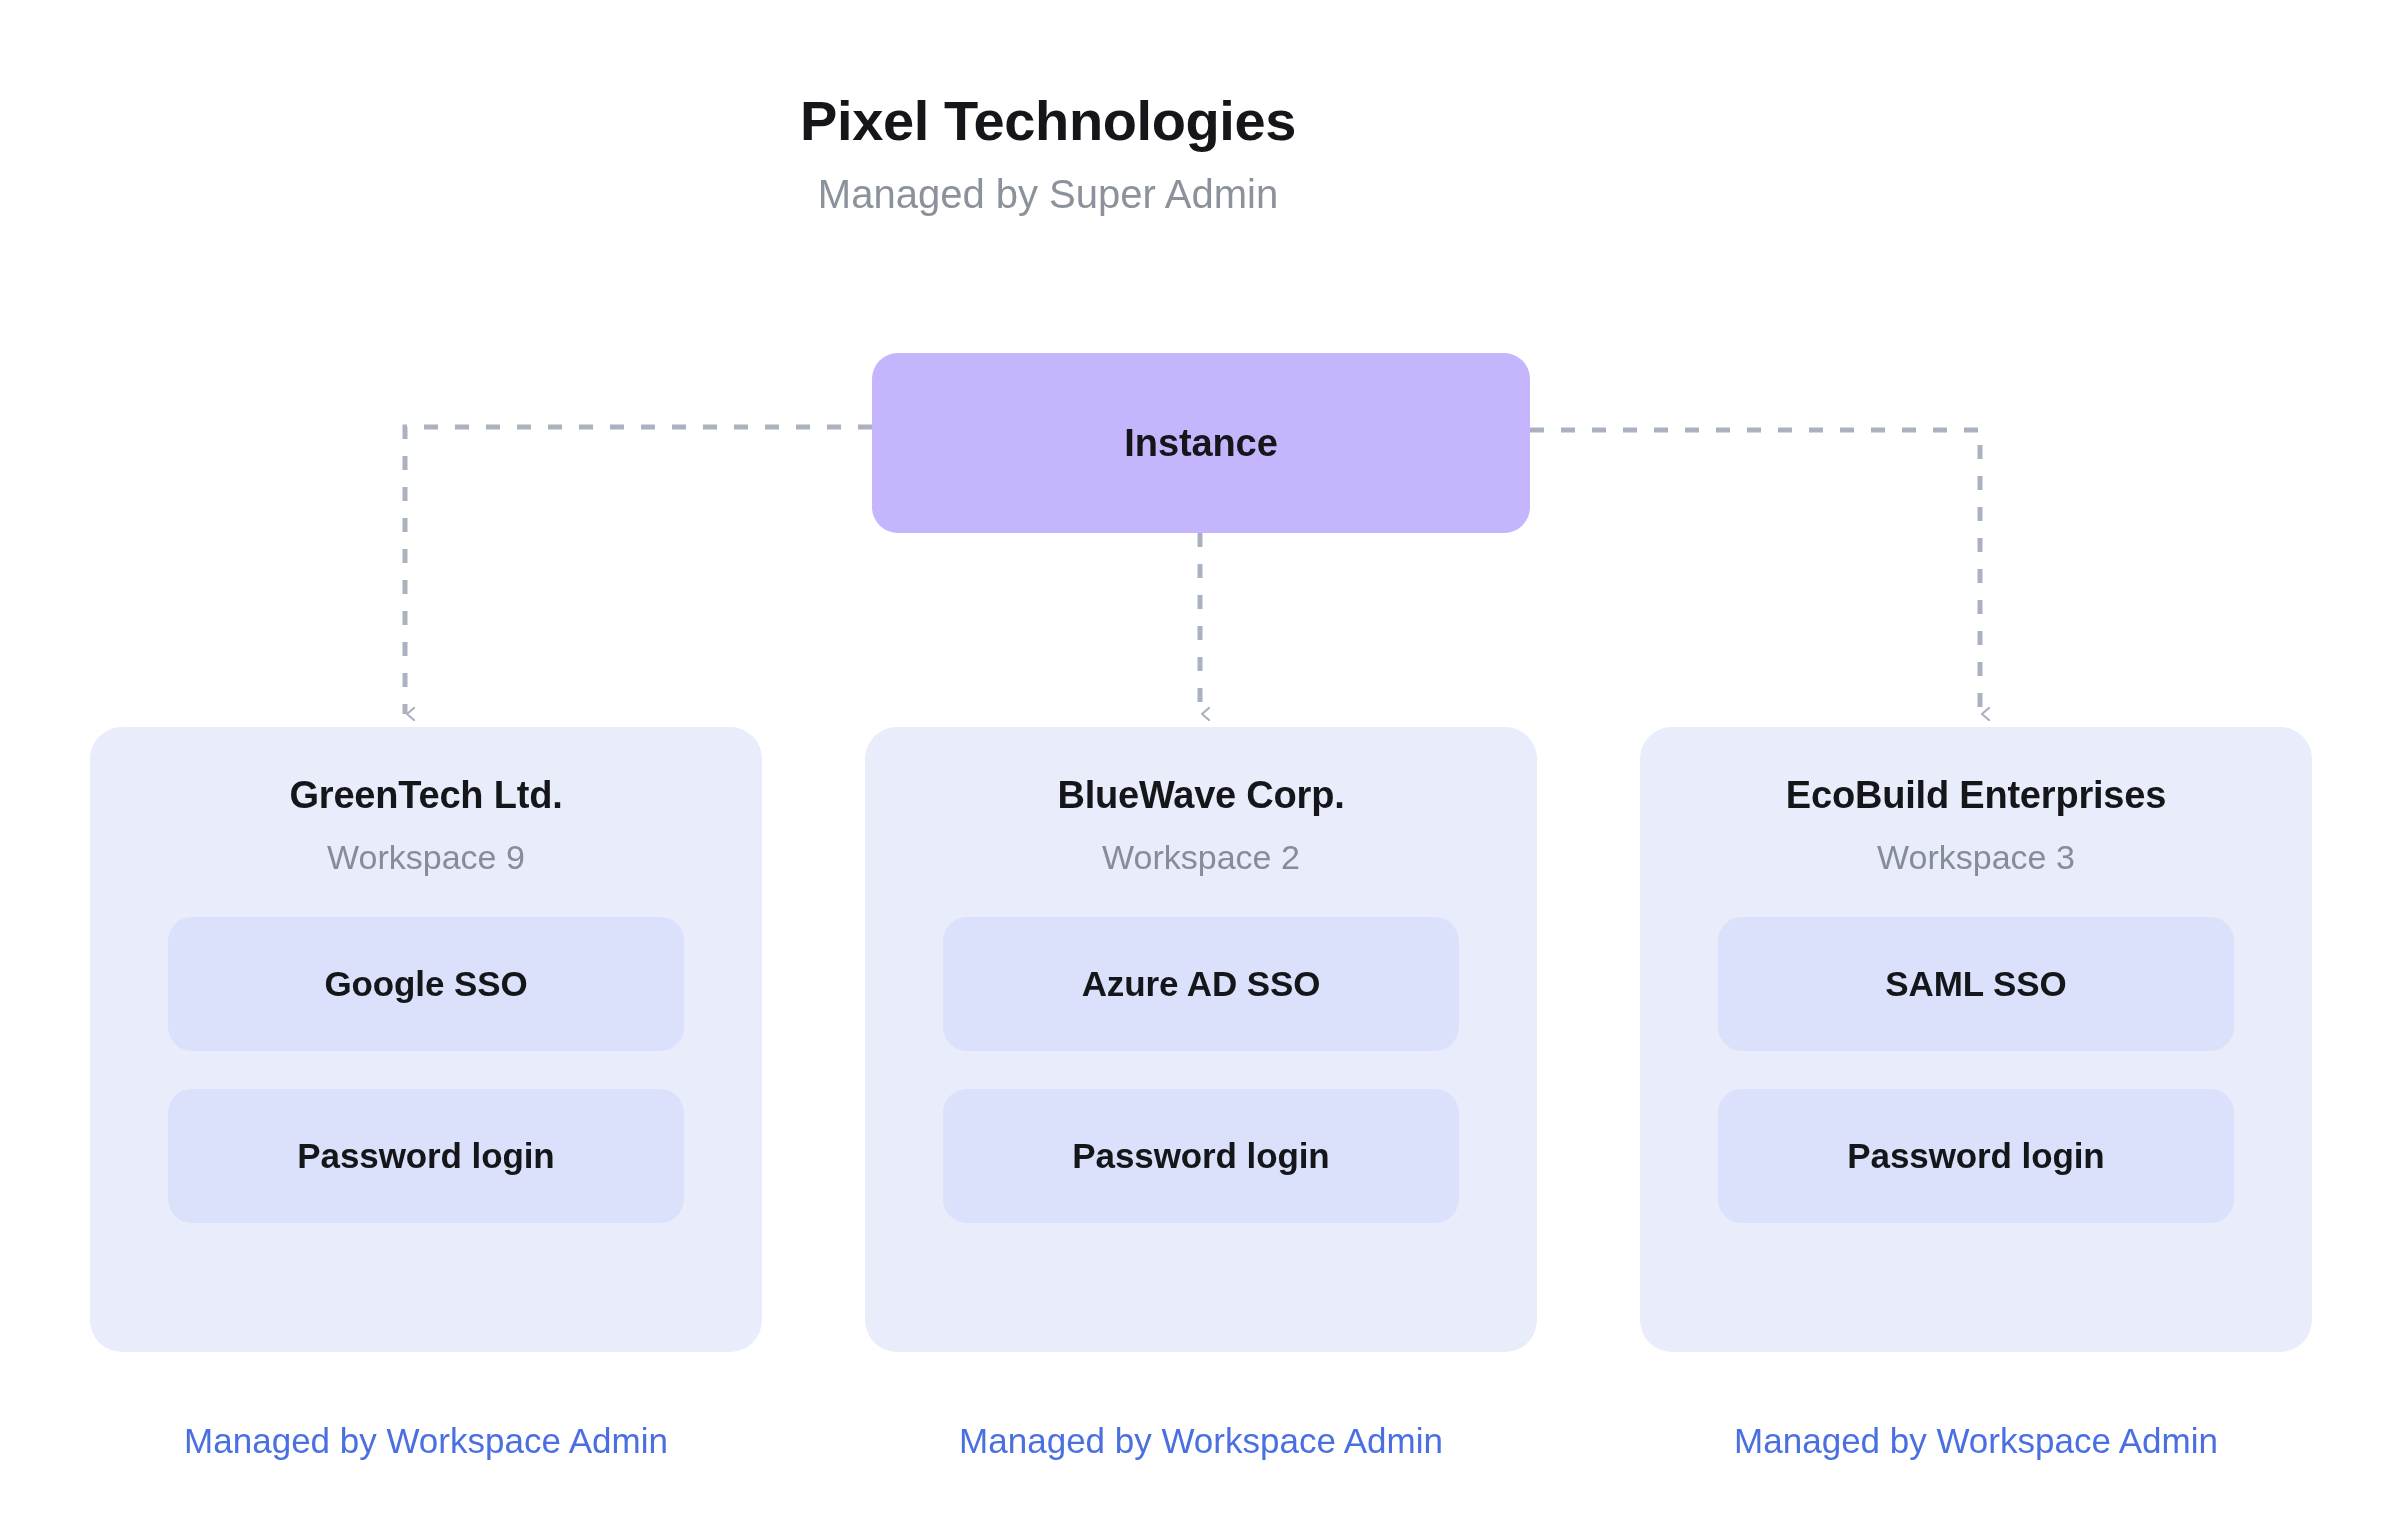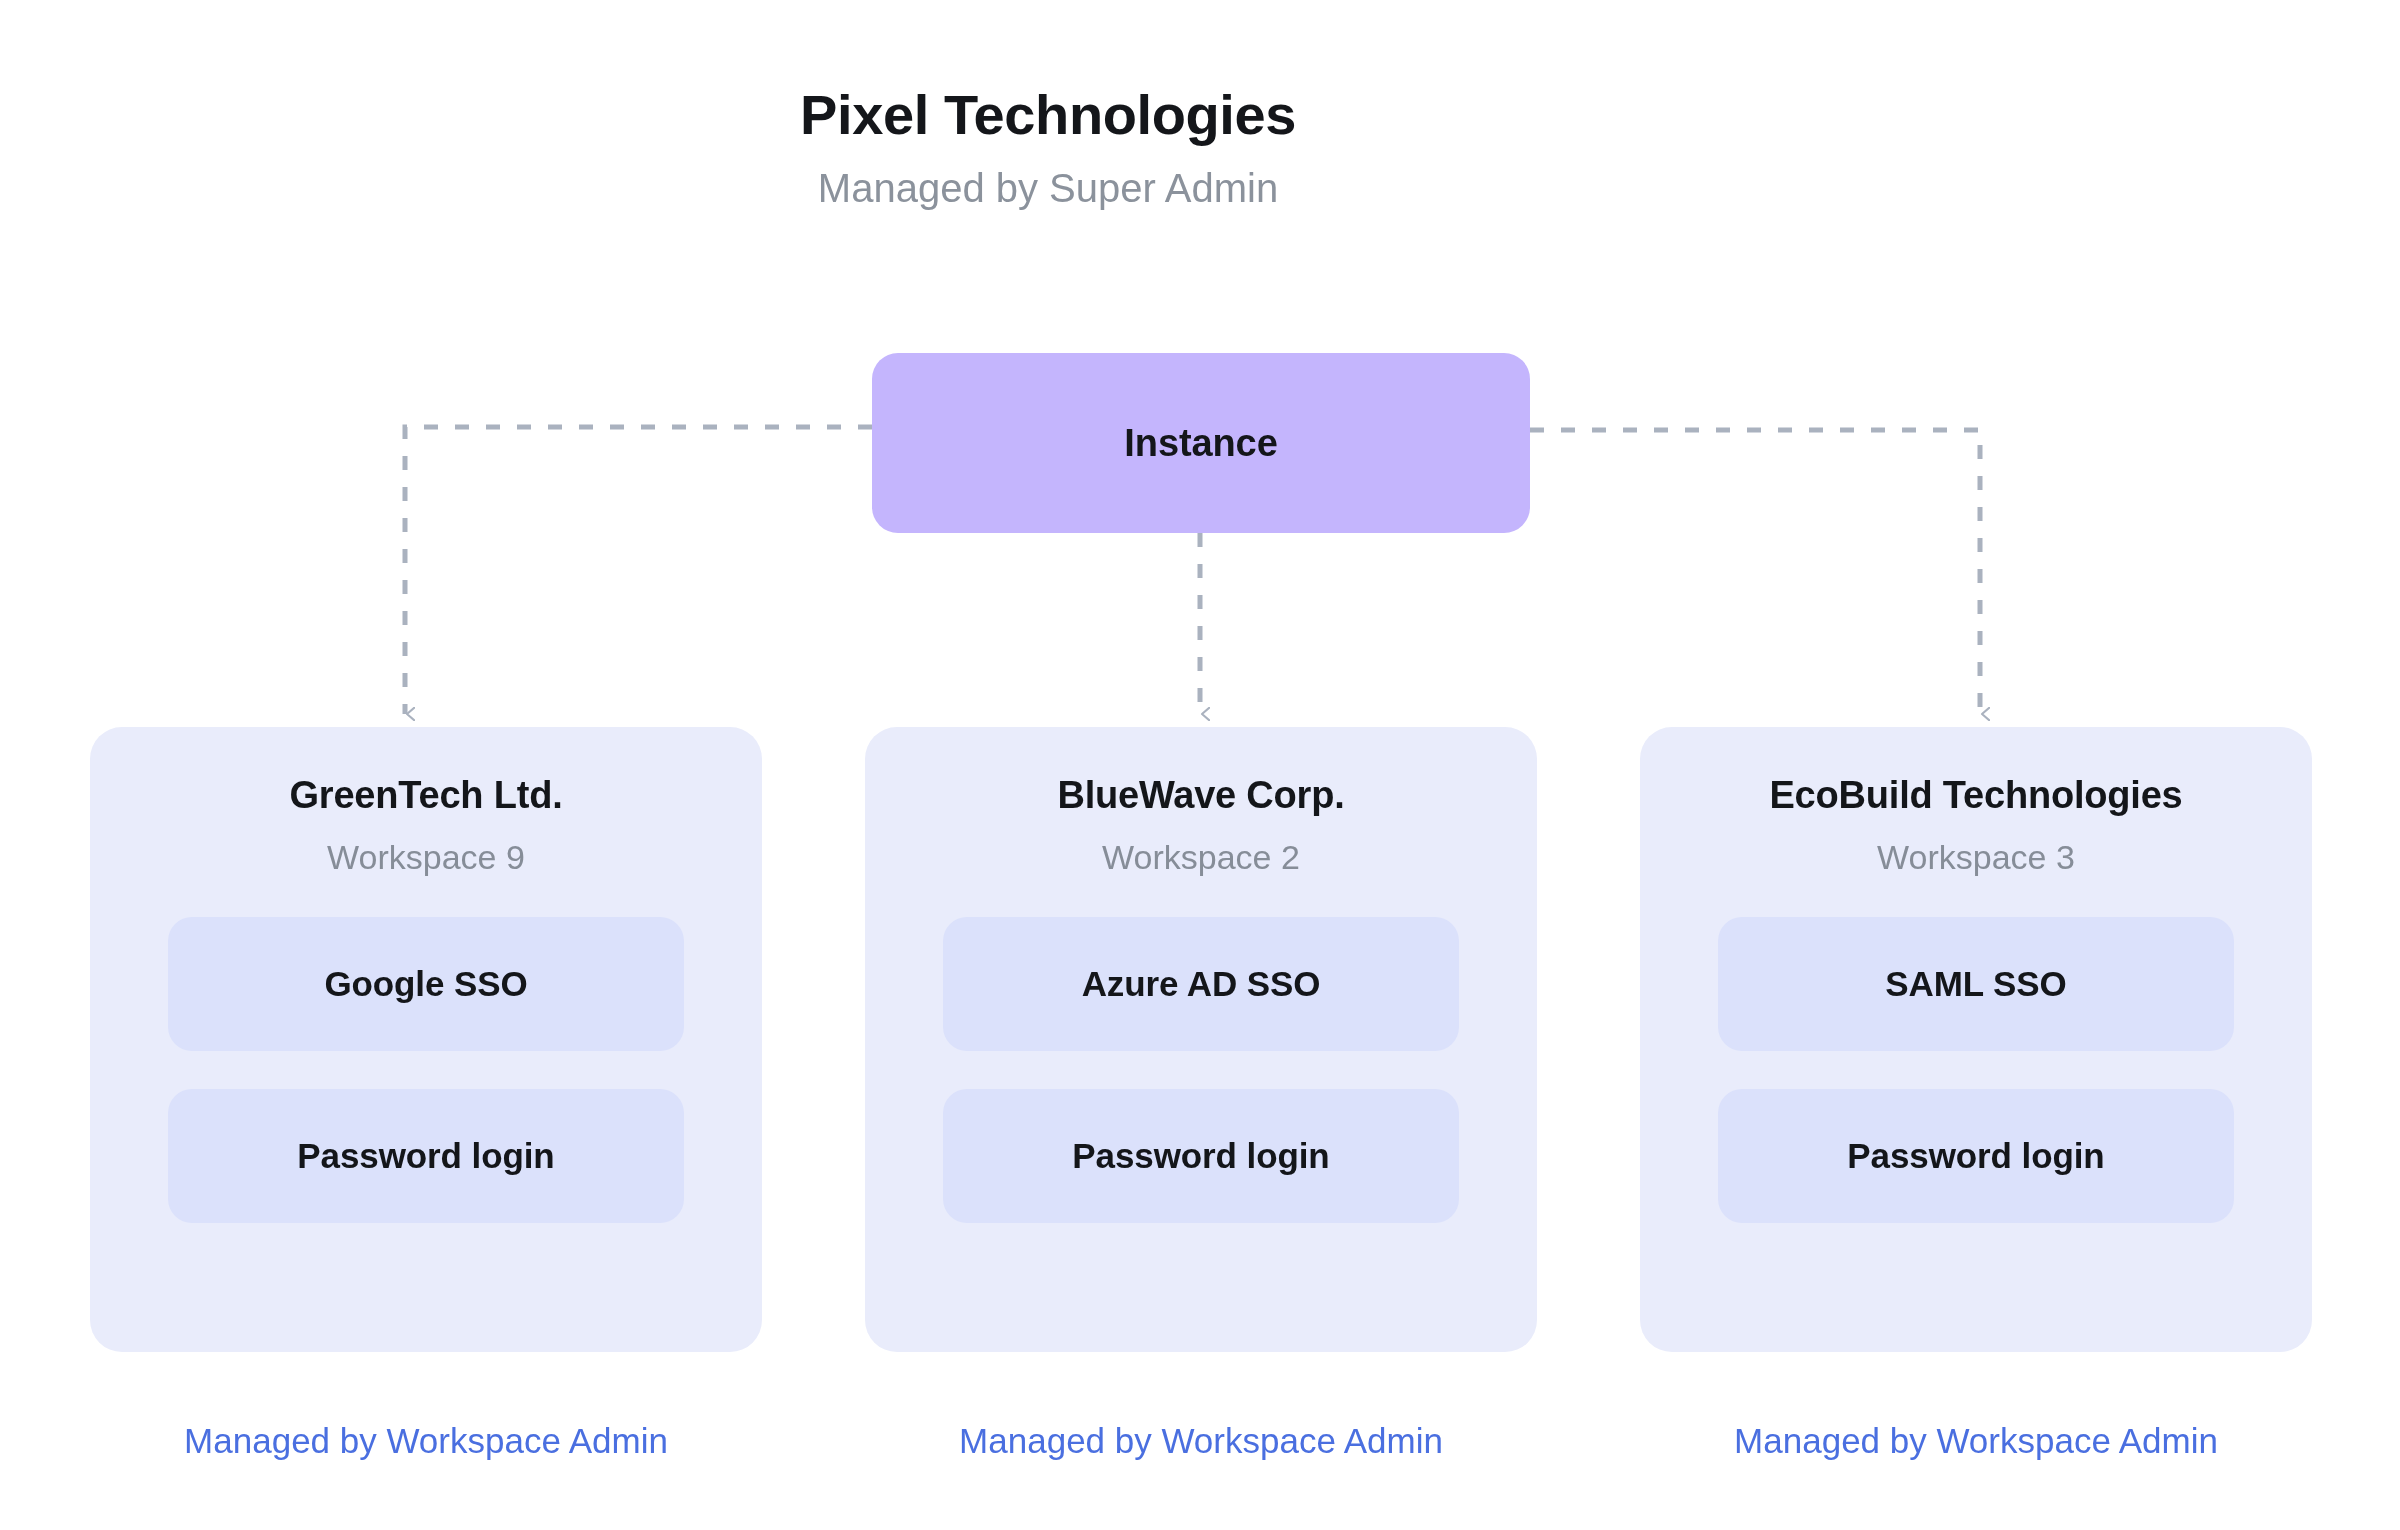--- a/index.html
+++ b/index.html
@@ -13,21 +13,21 @@
     position: relative;
     overflow: hidden;
     font-family: "Liberation Sans", sans-serif;
     -webkit-font-smoothing: antialiased;
   }
 
   
   .header {
     position: absolute;
     left: 0;
-    top: 6px;
+    top: 12px;
     width: 2096px;
     text-align: center;
   }
   .org-title {
     margin: 0;
     padding-top: 78px;
     font-size: 56px;
     font-weight: 700;
     letter-spacing: -0.4px;
     color: #14161a;
@@ -197,21 +197,21 @@
         <div class="method-pill">
           <span class="method-label">Password login</span>
         </div>
       </div>
     </div>
     <div class="ws-footer">Managed by Workspace Admin</div>
   </div>
 
   <div class="workspace-column">
     <div class="workspace-card">
-      <div class="ws-name">EcoBuild Technologies</div>
+      <div class="ws-name">EcoBuild Enterprises</div>
       <div class="ws-sub">Workspace 3</div>
       <div class="method-list">
         <div class="method-pill">
           <span class="method-label">SAML SSO</span>
         </div>
         <div class="method-pill">
           <span class="method-label">Password login</span>
         </div>
       </div>
     </div>

